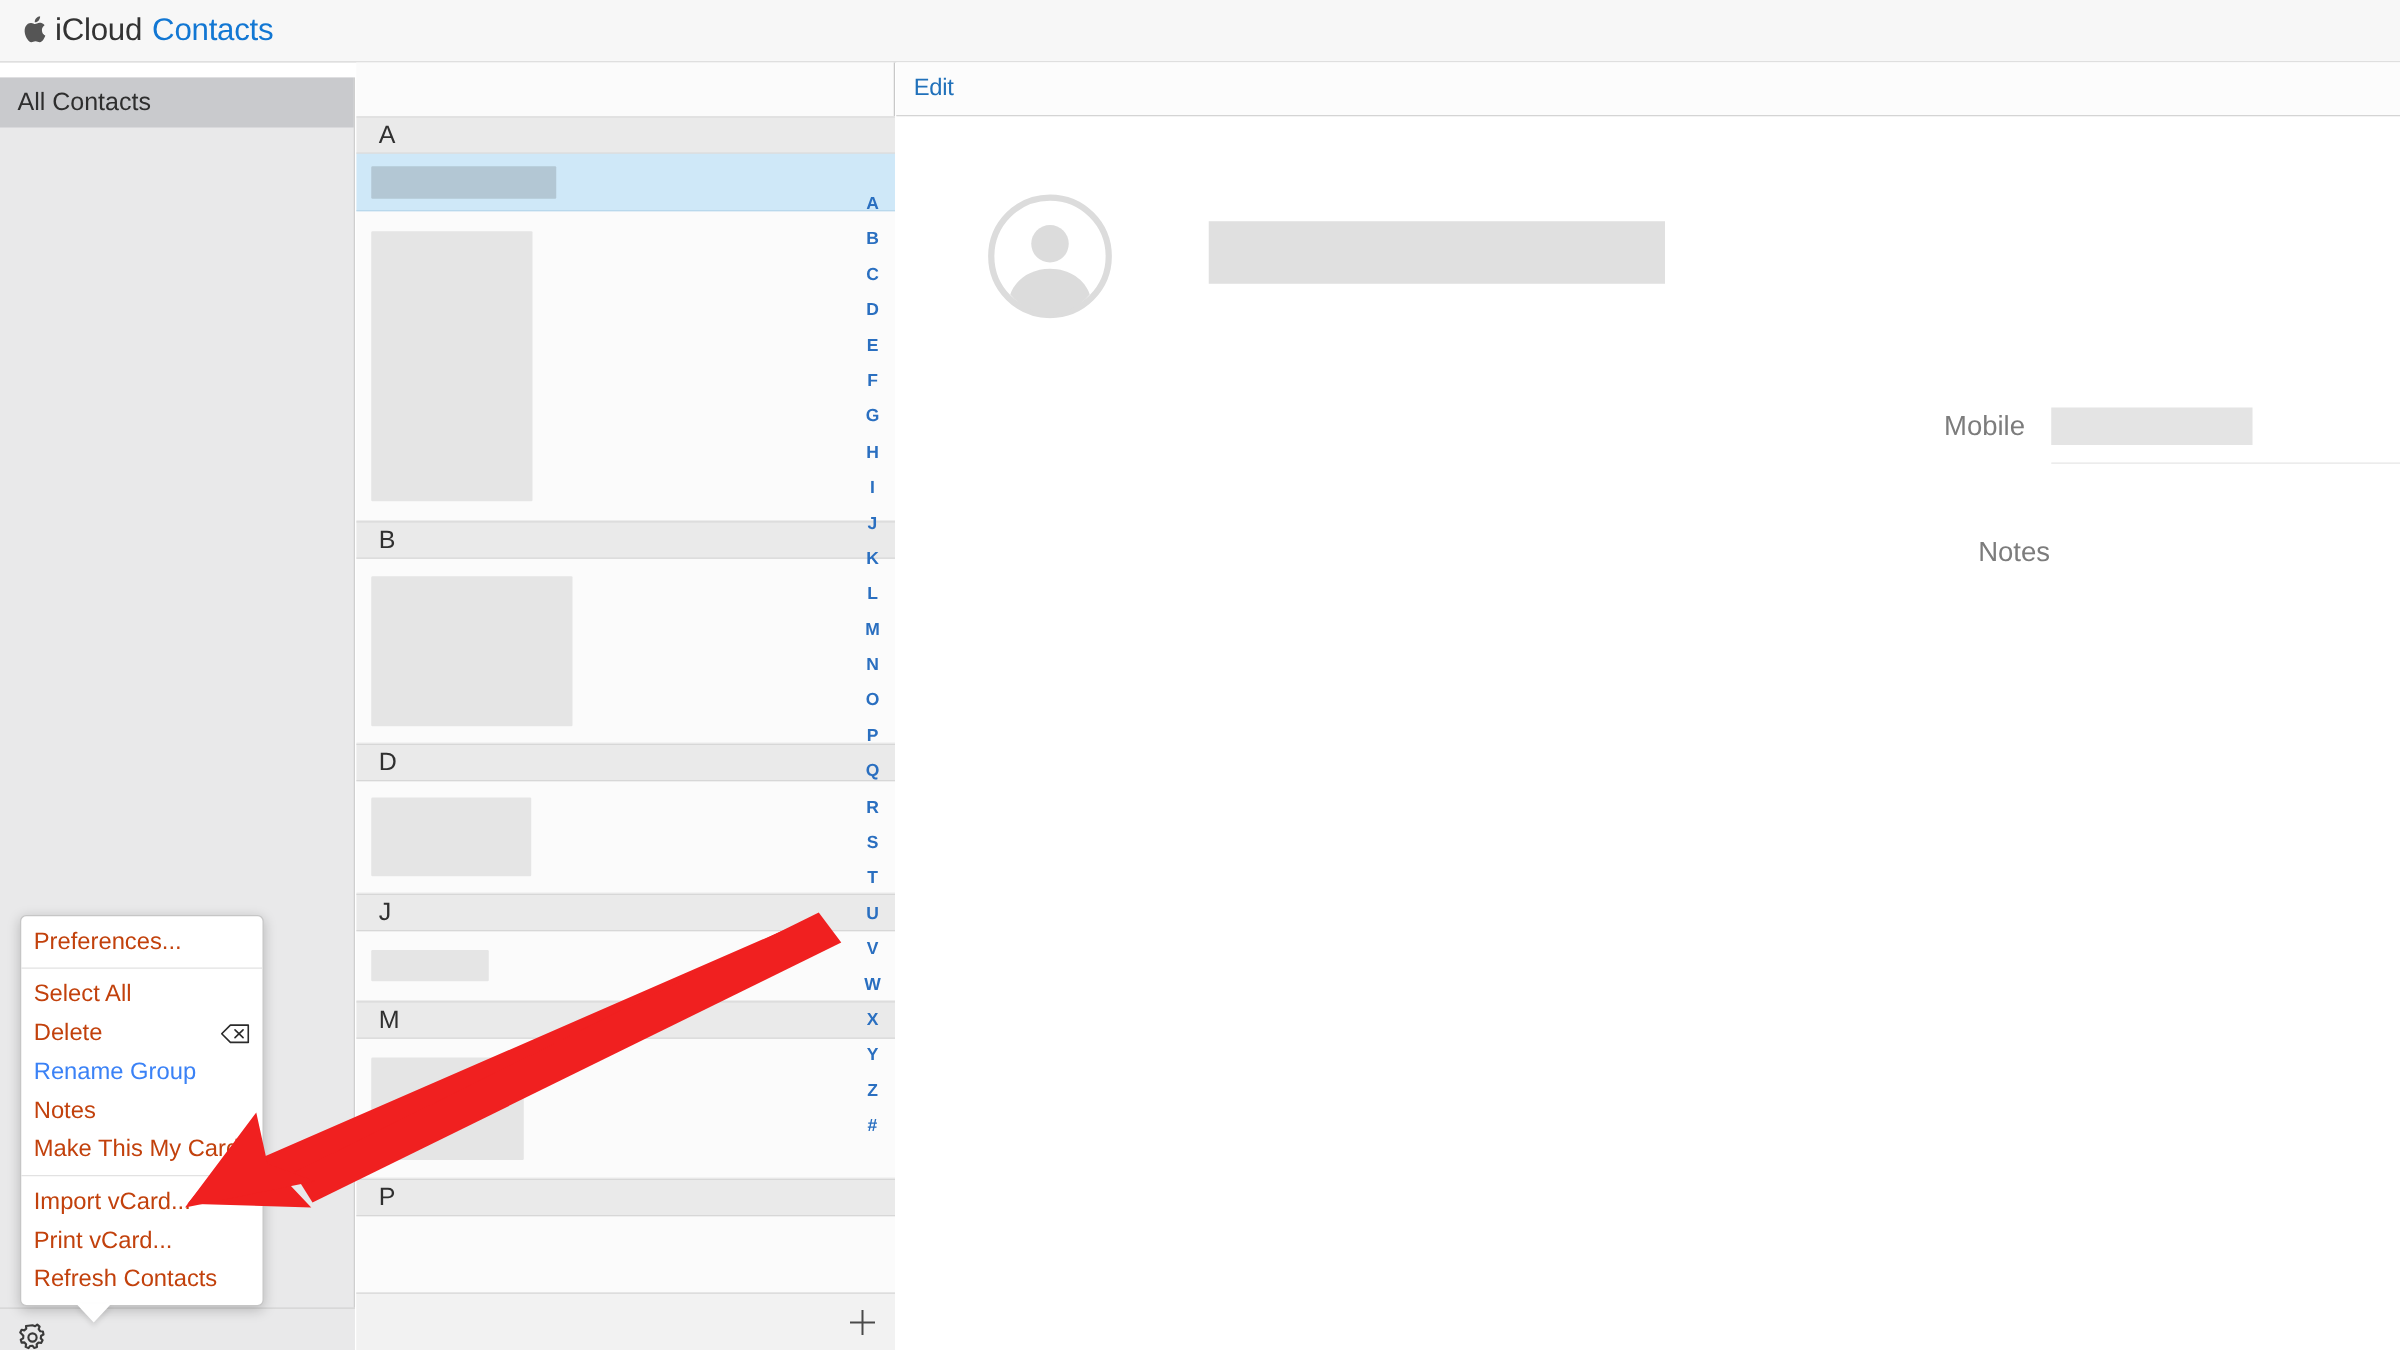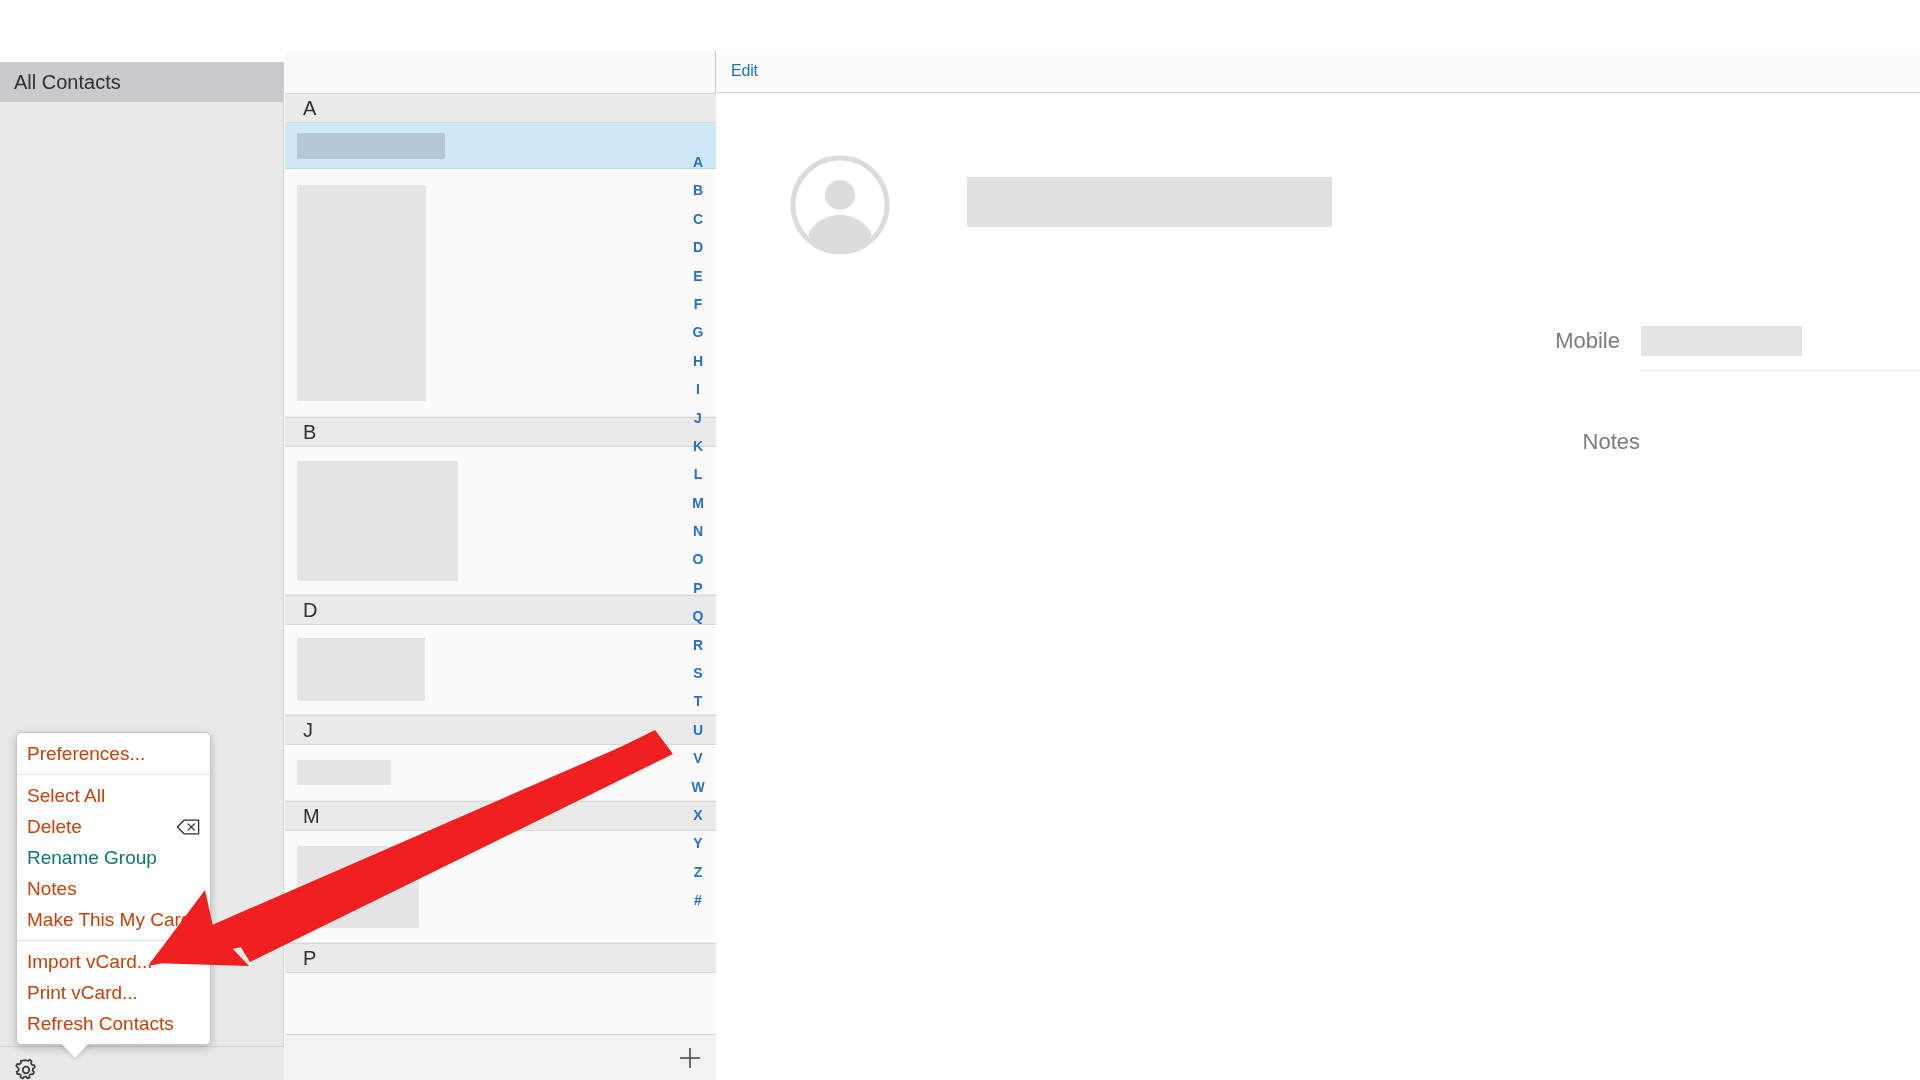--- a/index.html
+++ b/index.html
@@ -137,21 +137,21 @@
     background: #ffffff;
   }
   .detail-toolbar {
     height: 43px;
     border-bottom: 1px solid #d4d4d4;
     display: flex; align-items: center;
     padding-left: 14px;
     background: #fcfcfc;
   }
   .edit-link {
-    font-size: 16px; color: #2171ba; letter-spacing: -0.2px;
+    font-size: 19px; color: #2171ba; letter-spacing: -0.2px;
     cursor: default;
   }
   .card {
     position: relative;
     padding-top: 62px;
   }
   .card-head { display: flex; align-items: flex-start; padding-left: 73px; }
   .avatar { width: 100px; height: 100px; flex: 0 0 auto; }
   .name-redact {
     width: 365px; height: 50px;
@@ -201,21 +201,21 @@
   .ctx-item {
     height: 31px;
     display: flex; align-items: center;
     padding-left: 10px;
     font-size: 19px;
     color: #c2410c;
     white-space: nowrap;
     cursor: default;
     position: relative;
   }
-  .ctx-item.disabled { color: #0f766e; }
+  .ctx-item.disabled { color: #3b82f6; }
   .ctx-sep {
     height: 1px; background: #e2e2e2;
     margin: 5px 0 5px 0;
   }
   .ctx-shortcut {
     position: absolute; right: 10px; top: 50%;
     transform: translateY(-50%);
     width: 24px; height: 18px;
   }
   .ctx-tail {
@@ -234,20 +234,29 @@
     width: 1920px; height: 1080px;
     pointer-events: none;
     z-index: 60;
   }
 </style>
 </head>
 <body>
 
 <div id="app">
 
+  <div class="topbar">
+    <div class="brand">
+      <svg class="apple-logo" viewBox="0 0 17 20">
+        <path fill="#555555" d="M13.9 10.6c0-2.3 1.9-3.4 2-3.5-1.1-1.6-2.8-1.8-3.4-1.8-1.4-.1-2.8.9-3.5.9-.7 0-1.8-.9-3-.8C4.5 5.4 3.1 6.3 2.3 7.7c-1.6 2.8-.4 6.9 1.1 9.2.8 1.1 1.7 2.3 2.9 2.3 1.2 0 1.6-.7 3-.7 1.4 0 1.8.7 3 .7 1.2 0 2-1.1 2.8-2.2.9-1.3 1.2-2.5 1.3-2.6-.1 0-2.5-1-2.5-3.8zM11.6 3.6c.6-.8 1.1-1.9 1-3-.9 0-2.1.6-2.8 1.4-.6.7-1.2 1.8-1 2.9 1 .1 2.1-.5 2.8-1.3z"></path>
+      </svg>
+      <span class="brand-icloud">iCloud</span>
+      <span class="brand-app">Contacts</span>
+    </div>
+  </div>
 
   <div class="sidebar">
     <div id="group-list">
         <div class="group-row selected">
           <span>All Contacts</span>
         </div>
       </div>
 
     <div class="sidebar-footer">
       <div class="gear-btn" title="Settings">

